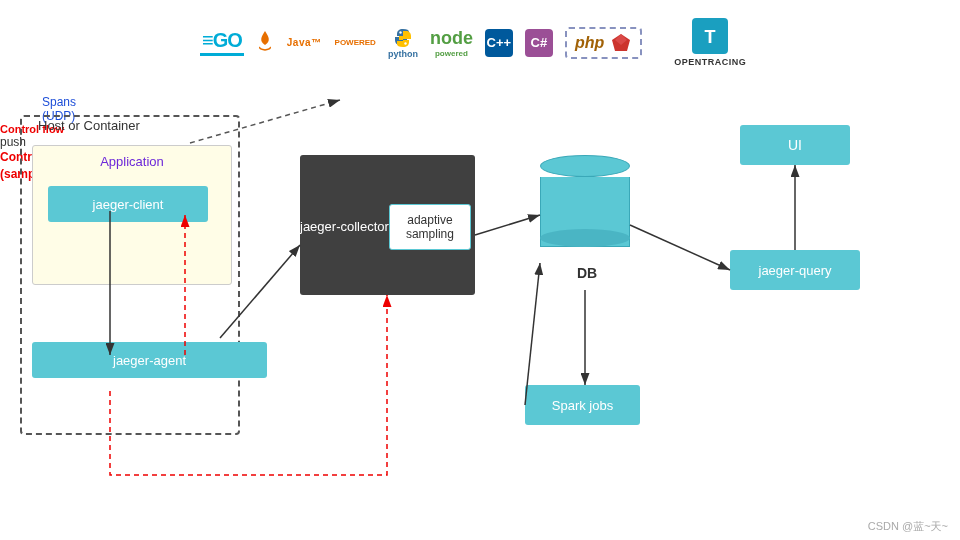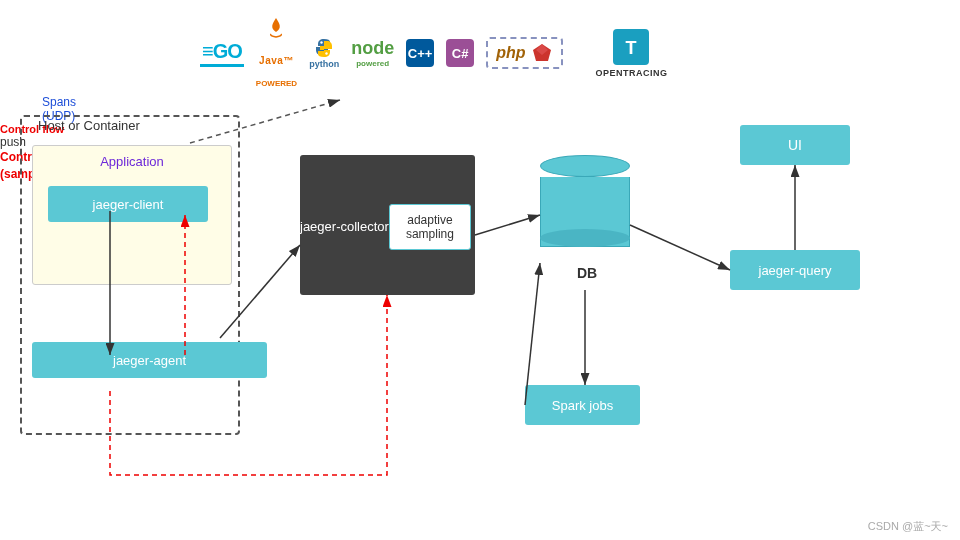--- a/index.html
+++ b/index.html
@@ -295,21 +295,21 @@
   </style>
 </head>
 <body>
 
 <div id="logos-bar">
 
   <div class="logo-item">
     <span style="color:#00ACD7; font-size:20px; font-weight:900; border-bottom:3px solid #00ACD7; letter-spacing:-1px; padding: 0 2px 1px 2px;">≡GO</span>
   </div>
 
-  <div class="logo-item" style="flex-direction:column; align-items:center; gap:13px;">
+  <div class="logo-item" style="flex-direction:row; align-items:center; gap:13px;">
     <svg width="18" height="24" viewBox="0 0 18 24">
       <path d="M9 0 C5 6 3 10 9 14 C15 10 13 6 9 0Z" fill="#E76F00"></path>
       <path d="M4 16 C4 16 2 18 9 19 C16 18 14 16 14 16" fill="none" stroke="#E76F00" stroke-width="1.5"></path>
     </svg>
     <span style="color:#E76F00; font-size:10px; font-weight:bold; letter-spacing:0.5px;">Java™</span>
     <span style="color:#E76F00; font-size:8px;">POWERED</span>
   </div>
 
   <div class="logo-item" style="flex-direction:column; align-items:center;">
     <svg width="22" height="22" viewBox="0 0 22 22">

